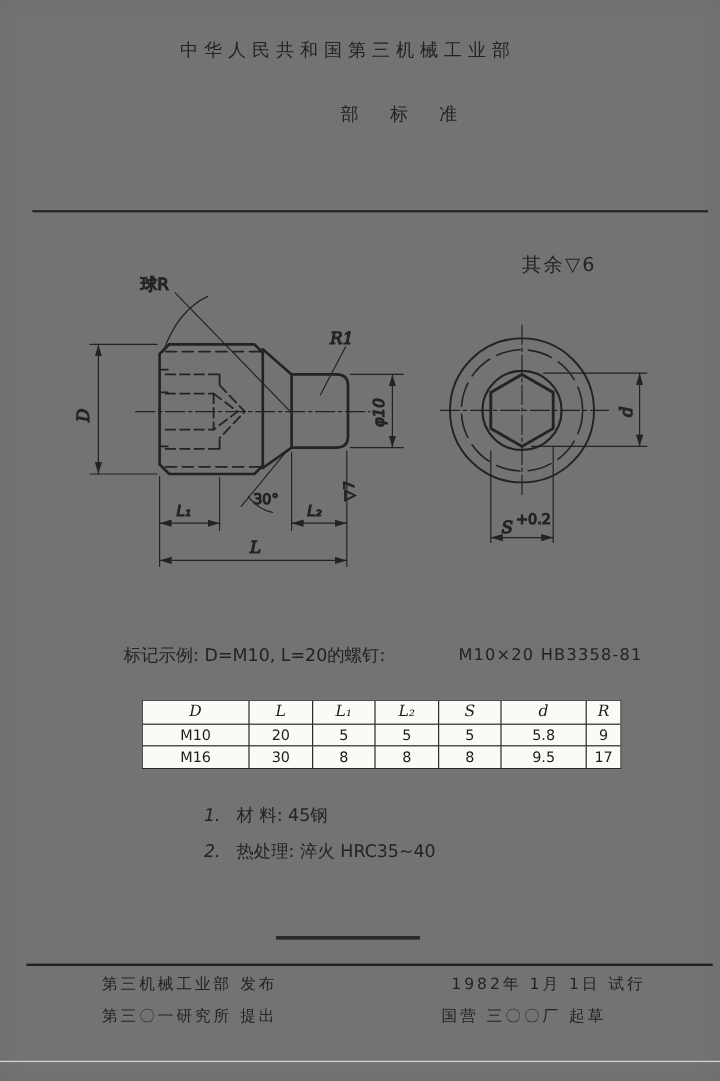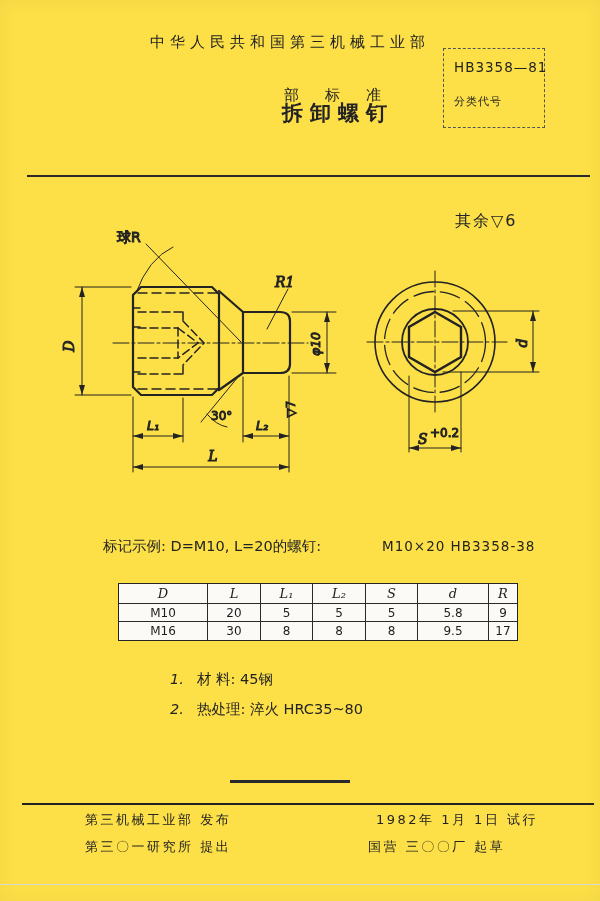--- a/index.html
+++ b/index.html
@@ -1,28 +1,28 @@
 <!DOCTYPE html>
 <html><head>
 <meta charset="utf-8">
 <style>
   html,body{margin:0;padding:0;background:#e8e8e6;}
-  .page{position:relative;width:600px;height:901px;margin:0 auto;background:#fde047;
+  .page{position:relative;width:600px;height:901px;margin:0 auto;background:#737373;
         font-family:"DejaVu Sans",sans-serif;color:#232323;overflow:hidden;
         box-shadow:inset 0 0 18px rgba(0,0,0,0.05);}
   .abs{position:absolute;white-space:nowrap;}
   .hdr-ministry{left:140px;top:33px;width:300px;text-align:center;
         font-size:15px;letter-spacing:5px;}
   .hdr-type{left:284px;top:66px;font-size:15px;letter-spacing:26px;margin-top:20px;}
   .hdr-title{left:282px;top:99px;font-size:21px;letter-spacing:7px;font-weight:bold;}
   .std-box{left:443px;top:48px;width:100px;height:78px;border:1.5px dashed #555;}
   .std-no{position:absolute;left:10px;top:10px;font-size:13.5px;letter-spacing:1px;}
   .std-class{position:absolute;left:10px;top:45px;font-size:11px;letter-spacing:1px;}
   .rule-top{left:27px;top:175px;width:563px;height:2px;background:#2a2a2a;}
-  .finish-note{left:435px;top:211px;font-size:16px;letter-spacing:2px;margin-left:20px;}
+  .finish-note{left:435px;top:211px;font-size:16px;letter-spacing:2px;}
   .example-prefix{left:103px;top:537px;font-size:14.5px;}
   .example-desig{left:382px;top:538px;font-size:13.5px;letter-spacing:1px;}
   .spec-table{position:absolute;left:118px;top:583px;display:grid;
         grid-template-columns:89px 53px 52px 53px 52px 71px 28px;
         grid-template-rows:20px 18px 18px;border:1.7px solid #242424;background:#fbfaf7;}
   .spec-table .c{border-right:1.4px solid #2a2a2a;border-bottom:1.4px solid #2a2a2a;
         display:flex;align-items:center;justify-content:center;
         font-size:12px;color:#1d1d1d;}
   .spec-table .c:nth-child(7n){border-right:none;}
   .spec-table .c:nth-child(n+15){border-bottom:none;}
@@ -39,26 +39,21 @@
   .plaintxt{font-family:"DejaVu Sans",sans-serif;font-size:12px;}
   .cjktxt{font-family:"DejaVu Sans",sans-serif;font-size:14px;}
 </style>
 </head>
 <body>
 
 <div class="page">
 
   <div class="abs hdr-ministry">中华人民共和国第三机械工业部</div>
   <div class="abs hdr-type">部标准</div>
-  <div class="abs hdr-title">拆卸螺钉</div>
 
-  <div class="abs std-box">
-    <div class="std-no">HB3358—81</div>
-    <div class="std-class">分类代号</div>
-  </div>
 
   <div class="abs rule-top"></div>
 
   <div class="abs finish-note">其余▽6</div>
 
   <svg class="abs" style="left:0;top:0;" width="600" height="901" viewBox="0 0 600 901" fill="none" stroke="#232323" stroke-linecap="round">
     <defs>
       <marker id="arrE" orient="auto" markerWidth="12" markerHeight="8" refX="10" refY="4">
         <path d="M0,1 L10,4 L0,7 Z" fill="#232323" stroke="none"></path>
       </marker>
@@ -133,21 +128,21 @@
     <text class="plaintxt" x="295" y="409" text-anchor="middle" transform="rotate(-90 295 409)">▽7</text>
     <text class="dimtxt-s" x="153" y="430" text-anchor="middle">L₁</text>
     <text class="dimtxt-s" x="262" y="430" text-anchor="middle">L₂</text>
     <text class="dimtxt" x="213" y="461" text-anchor="middle">L</text>
     <text class="dimtxt" x="527" y="343" text-anchor="middle" transform="rotate(-90 527 343)">d</text>
     <text class="dimtxt" x="418" y="444" font-size="13">S</text>
     <text class="plaintxt" x="430" y="437" font-size="9">+0.2</text>
   </svg>
 
   <div class="abs example-prefix">标记示例: D=M10, L=20的螺钉:</div>
-  <div class="abs example-desig">M10×20  HB3358-38</div>
+  <div class="abs example-desig">M10×20  HB3358-81</div>
 
   <div class="spec-table">
     <div class="c h">D</div>
     <div class="c h">L</div>
     <div class="c h">L₁</div>
     <div class="c h">L₂</div>
     <div class="c h">S</div>
     <div class="c h">d</div>
     <div class="c h">R</div>
 
@@ -165,21 +160,21 @@
     <div class="c">8</div>
     <div class="c">8</div>
     <div class="c">9.5</div>
     <div class="c">17</div>
   </div>
 
   <div class="note-line" style="top:670px;">
     <span class="num">1.</span><span>材  料: 45钢</span>
   </div>
   <div class="note-line" style="top:700px;">
-    <span class="num">2.</span><span>热处理: 淬火 HRC35~80</span>
+    <span class="num">2.</span><span>热处理: 淬火 HRC35~40</span>
   </div>
 
   <div class="abs rule-short"></div>
   <div class="abs rule-footer"></div>
   <div class="abs foot" style="left:85px;top:811px;">第三机械工业部  发布</div>
   <div class="abs foot" style="left:85px;top:838px;">第三〇一研究所  提出</div>
   <div class="abs foot" style="left:352px;top:811px;margin-left:24px;">1982年 1月 1日  试行</div>
   <div class="abs foot" style="left:368px;top:838px;">国营 三〇〇厂  起草</div>
   <div class="abs rule-bottom"></div>
 

